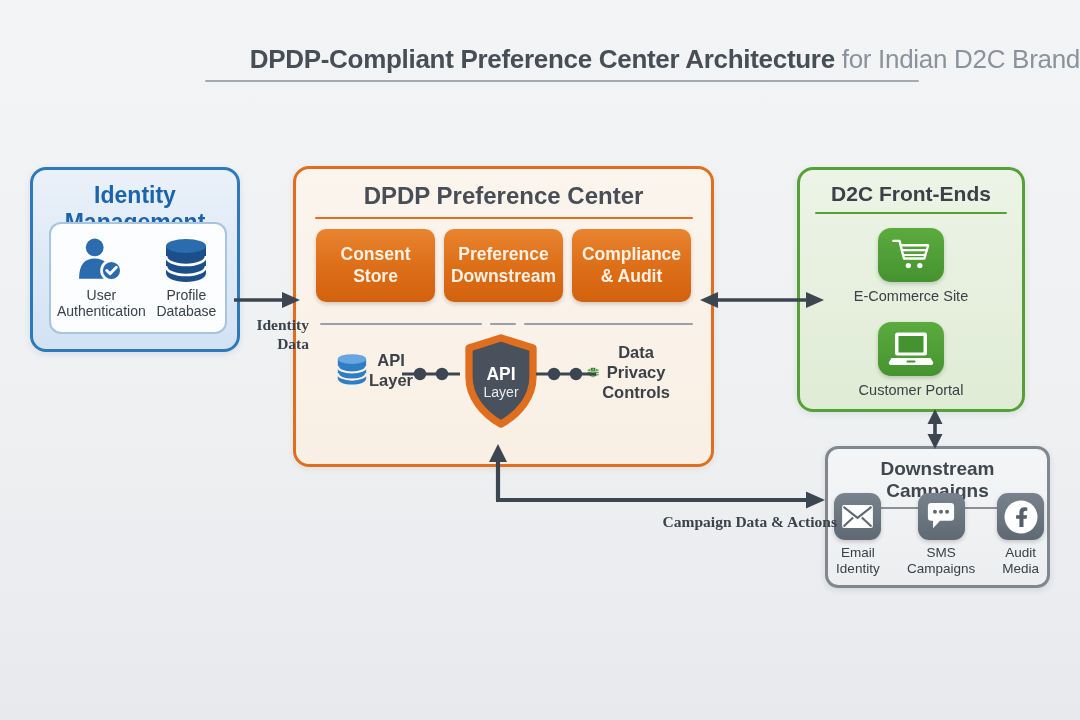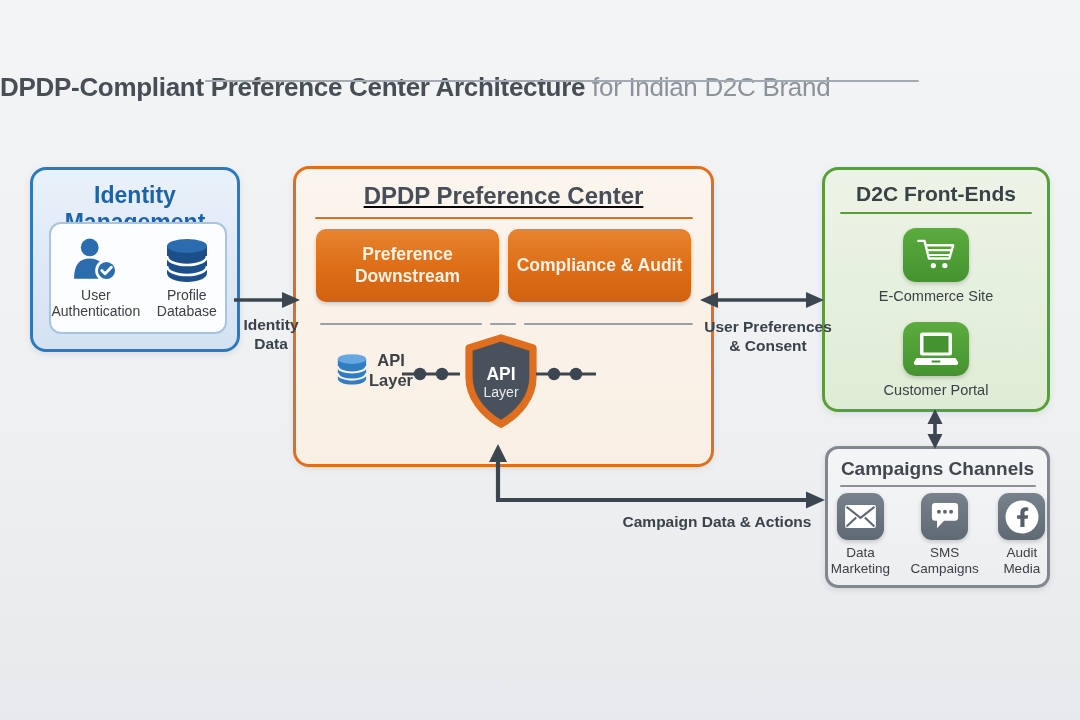--- a/index.html
+++ b/index.html
@@ -5,68 +5,68 @@
   * { margin:0; padding:0; box-sizing:border-box; }
   html,body { width:1080px; height:720px; }
   body {
     font-family:"Liberation Sans", sans-serif;
     background:linear-gradient(180deg,#f3f4f6 0%,#eef0f2 60%,#e7e9ec 100%);
     overflow:hidden;
   }
   #canvas { position:relative; width:1080px; height:720px; }
 
   
-  .title-wrap { position:absolute; top:44px; left:0; width:100%; text-align:left;margin-top:28px; }
+  .title-wrap { position:absolute; top:44px; left:0; width:100%; text-align:right; }
   .title-main { font-size:26px; font-weight:700; color:#474e55; letter-spacing:-0.3px; }
   .title-rest { font-size:26px; font-weight:400; color:#8b929a; letter-spacing:-0.3px; }
   .title-rule { position:absolute; left:205px; top:80px; width:714px; height:2px;
                 background:#a4aab1; border-radius:1px; }
 
   
   .panel-title { text-align:center; font-weight:700; color:#3a4147; }
   .rule { height:2px; margin:6px auto 0; border-radius:1px; }
 
   
   .box-identity { position:absolute; left:30px; top:167px; width:210px; height:185px;
     border:3px solid #2e79bb; border-radius:16px;
     background:linear-gradient(180deg,#eaf1fa 0%,#d3e2f2 100%);
     box-shadow:0 2px 6px rgba(60,80,110,.12); }
   .box-identity .panel-title { margin-top:12px; font-size:23px; color:#1b64ab; }
   .box-identity .rule { width:172px; background:#2e79bb; }
   .identity-panel { position:absolute; left:16px; top:52px; width:178px; height:112px;
     background:#fbfdff; border:2px solid #a8c4de; border-radius:12px;
-    display:flex; align-items:center; justify-content:flex-end; gap:8px; }
+    display:flex; align-items:center; justify-content:flex-end; gap:8px; padding:6px; }
   .identity-cell { display:flex; flex-direction:column; align-items:center; gap:5px; }
   .identity-cell .cap { font-size:14px; color:#3a4147; line-height:1.12; text-align:center; }
 
   
   .box-center { position:absolute; left:293px; top:166px; width:421px; height:301px;
     border:3px solid #df6f1e; border-radius:16px;
     background:linear-gradient(180deg,#fbf5ee 0%,#f9efe4 100%);
-    box-shadow:0 2px 6px rgba(120,80,40,.10);text-decoration:underline; }
+    box-shadow:0 2px 6px rgba(120,80,40,.10); }
   .box-center .panel-title { margin-top:13px; font-size:24px; color:#474e55; }
   .box-center .rule { width:378px; background:#df6f1e; margin-top:7px; }
   .modules { position:absolute; left:20px; right:20px; top:60px; display:flex; gap:9px; }
   .module { flex:1; height:73px; border-radius:10px;
     background:linear-gradient(180deg,#e8842f 0%,#dd6d17 55%,#d2620d 100%);
     color:#fcf1e3; font-weight:700; font-size:17.5px; line-height:1.22;
     display:flex; align-items:center; justify-content:center; text-align:center;
     box-shadow:0 2px 4px rgba(0,0,0,.18); padding:4px; }
   .center-divider { position:absolute; left:24px; top:154px; width:373px; height:2px;
     display:flex; gap:8px; }
   .center-divider span { height:2px; background:#9aa0a7; border-radius:1px; }
   .dash-a { width:162px; } .dash-b { width:26px; } .dash-c { width:169px; }
   .svc { position:absolute; display:flex; flex-direction:row; align-items:center; }
   .svc .cap { font-size:16.5px; color:#3a4147; font-weight:700; text-align:center; line-height:1.2; margin-top:4px; }
   .svc-db   { left:39px;  top:170px; width:78px; }
   .svc-shield { left:164px; top:164px; width:84px; }
   .svc-layers { left:288px; top:170px; width:86px; }
 
   
-  .box-frontends { position:absolute; left:822px; top:167px; width:228px; height:245px;
+  .box-frontends { position:absolute; left:797px; top:167px; width:228px; height:245px;
     border:3px solid #57a038; border-radius:16px;
     background:linear-gradient(180deg,#edf4e7 0%,#dfecd5 100%);
     box-shadow:0 2px 6px rgba(60,110,60,.12); }
   .box-frontends .panel-title { margin-top:12px; font-size:21px; }
   .box-frontends .rule { width:192px; background:#57a038; }
   .fe-row1 { position:absolute; left:0; top:58px; width:100%; display:flex; justify-content:center; gap:22px; }
   .fe-row2 { position:absolute; left:0; top:152px; width:100%; display:flex; justify-content:center; }
   .fe-cell { display:flex; flex-direction:column; align-items:center; gap:6px; }
   .fe-cell .cap { font-size:14.5px; color:#3a4147; text-align:center; }
   .tile-green { width:66px; height:54px; border-radius:13px;
@@ -86,21 +86,21 @@
   .ds-cell .cap { font-size:13.5px; color:#3a4147; text-align:center; line-height:1.15; }
   .tile-gray { position:relative; width:47px; height:47px; border-radius:11px;
     background:linear-gradient(180deg,#78828c 0%,#5e6973 100%);
     display:flex; align-items:center; justify-content:center;
     box-shadow:0 2px 4px rgba(0,0,0,.18); }
   .blue-sliver { position:absolute; right:-5px; top:17px; width:8px; height:13px;
     border-radius:2px; background:#3b7fd4; z-index:-1; }
 
   
   .flow-label { position:absolute; font-weight:700; color:#3a424c; font-size:15.5px;
-    text-align:center; line-height:1.22; }
+    text-align:right; line-height:1.22;font-family:Liberation Serif, serif; }
   .lbl-identity { left:233px; top:316px; width:76px; }
   .lbl-prefs    { left:698px; top:318px; width:140px; }
   .lbl-campaign { left:597px; top:513px; width:240px; }
 
   
   #arrows { position:absolute; left:0; top:0; width:1080px; height:720px;
     pointer-events:none; z-index:5; }
 </style>
 </head>
 <body>
@@ -134,20 +134,21 @@
         </svg>
         <div class="cap">Profile Database</div>
       </div>
     </div>
   </div>
 
   <div class="box-center">
     <div class="panel-title">DPDP Preference Center</div>
     <div class="rule"></div>
     <div class="modules">
+      <div class="module">Consent Store</div>
       <div class="module">Preference Downstream</div>
       <div class="module">Compliance &amp; Audit</div>
     </div>
     <div class="center-divider">
       <span class="dash-a"></span>
         <span class="dash-b"></span>
         <span class="dash-c"></span>
     </div>
 
     <div class="svc svc-db">
@@ -161,20 +162,32 @@
     </div>
 
     <div class="svc svc-shield">
       <svg width="82" height="97" viewBox="0 0 84 100">
         <path d="M42 5 L75 15.5 V45 C75 66 61 83 42 94 C23 83 9 66 9 45 V15.5 Z" fill="#49525c" stroke="#df6f1e" stroke-width="7.5" stroke-linejoin="round"></path>
         <text x="42" y="48" text-anchor="middle" font-size="18" font-weight="700" fill="#ffffff" font-family="Liberation Sans, sans-serif">API</text>
         <text x="42" y="66" text-anchor="middle" font-size="14.5" fill="#e9ebee" font-family="Liberation Sans, sans-serif">Layer</text>
       </svg>
     </div>
 
+    <div class="svc svc-layers">
+      <svg width="78" height="62" viewBox="0 0 80 64">
+        <rect x="-16" y="-16" width="32" height="32" rx="7" transform="translate(40,48) scale(1.38,0.56) rotate(45)" fill="#41992f" stroke="#faf3ec" stroke-width="3"></rect>
+        <rect x="-16" y="-16" width="32" height="32" rx="7" transform="translate(40,38) scale(1.38,0.56) rotate(45)" fill="#41992f" stroke="#faf3ec" stroke-width="3"></rect>
+        <rect x="-16" y="-16" width="32" height="32" rx="7" transform="translate(40,28) scale(1.38,0.56) rotate(45)" fill="#45a135" stroke="#faf3ec" stroke-width="3"></rect>
+        <path d="M33.5 17 v-4.5 a6.5 6.5 0 0 1 13 0 V17" stroke="#ffffff" stroke-width="3.2" fill="none"></path>
+        <rect x="29" y="16.5" width="22" height="16.5" rx="3.5" fill="#2f7d22" stroke="#ffffff" stroke-width="2.6"></rect>
+        <circle cx="40" cy="23" r="2.4" fill="#ffffff"></circle>
+        <rect x="38.9" y="23.8" width="2.2" height="5" rx="1" fill="#ffffff"></rect>
+      </svg>
+      <div class="cap">Data Privacy Controls</div>
+    </div>
   </div>
 
   <div class="box-frontends">
     <div class="panel-title">D2C Front-Ends</div>
     <div class="rule"></div>
     <div class="fe-row1">
       <div class="fe-cell">
         <div class="tile-green">
           <svg width="46" height="40" viewBox="0 0 52 44">
             <path d="M6 6 h7 l5 20 h23 l4.5 -15 H14.5" stroke="#ffffff" stroke-width="2.7" fill="none" stroke-linecap="round" stroke-linejoin="round"></path>
@@ -195,32 +208,32 @@
             <path d="M4.5 27 h39 l2.5 4 a2 2 0 0 1 -1.8 3 H3.8 a2 2 0 0 1 -1.8 -3 Z" fill="#ffffff"></path>
             <rect x="19.5" y="29.6" width="9" height="2" rx="1" fill="#459330"></rect>
           </svg>
         </div>
         <div class="cap">Customer Portal</div>
       </div>
     </div>
   </div>
 
   <div class="box-downstream">
-    <div class="panel-title">Campaigns Channels</div>
+    <div class="panel-title">Downstream Campaigns</div>
     <div class="rule"></div>
     <div class="ds-row">
       <div class="ds-cell">
         <div class="tile-gray">
           <svg width="33" height="25" viewBox="0 0 34 26">
             <rect x="1" y="1" width="32" height="24" rx="2" fill="#ffffff"></rect>
             <path d="M2.5 3 L17 14.5 L31.5 3" stroke="#5e6973" stroke-width="2.2" fill="none"></path>
             <path d="M2.5 23.5 L12.5 14 M31.5 23.5 L21.5 14" stroke="#5e6973" stroke-width="2.2" fill="none"></path>
           </svg>
         </div>
-        <div class="cap">Data Marketing</div>
+        <div class="cap">Email Identity</div>
       </div>
       <div class="ds-cell">
         <div class="tile-gray">
           <svg width="32" height="29" viewBox="0 0 34 31">
             <path d="M3 4.5 a3.5 3.5 0 0 1 3.5 -3.5 h21 a3.5 3.5 0 0 1 3.5 3.5 v12 a3.5 3.5 0 0 1 -3.5 3.5 H16 l-7.5 8 v-8 H6.5 a3.5 3.5 0 0 1 -3.5 -3.5 Z" fill="#ffffff"></path>
             <circle cx="10.5" cy="10.5" r="2.1" fill="#5e6973"></circle>
             <circle cx="17" cy="10.5" r="2.1" fill="#5e6973"></circle>
             <circle cx="23.5" cy="10.5" r="2.1" fill="#5e6973"></circle>
           </svg>
         </div>
@@ -233,21 +246,20 @@
             <circle cx="18" cy="18" r="16.5" fill="#ffffff"></circle>
             <path d="M20.5 28 v-8.2 h3.1 l0.55 -3.6 h-3.65 v-2.3 c0 -1.05 0.5 -2.05 2.1 -2.05 h1.7 V8.6 c0 0 -1.5 -0.26 -2.95 -0.26 c-3 0 -4.95 1.8 -4.95 5.1 v2.76 h-3.3 v3.6 h3.3 V28 Z" fill="#565f6a"></path>
           </svg>
         </div>
         <div class="cap">Audit Media</div>
       </div>
     </div>
   </div>
 
   <div class="flow-label lbl-identity">Identity Data</div>
-  <div class="flow-label lbl-prefs">User Preferences &amp; Consent</div>
   <div class="flow-label lbl-campaign">Campaign Data &amp; Actions</div>
 
   <svg id="arrows">
     <g stroke="#3c4650" fill="#3c4650">
 
       <g>
         <line x1="234" y1="300" x2="284" y2="300" stroke-width="3.6"></line>
         <polygon points="282,292 300,300 282,308" stroke="none"></polygon>
       </g>
 

